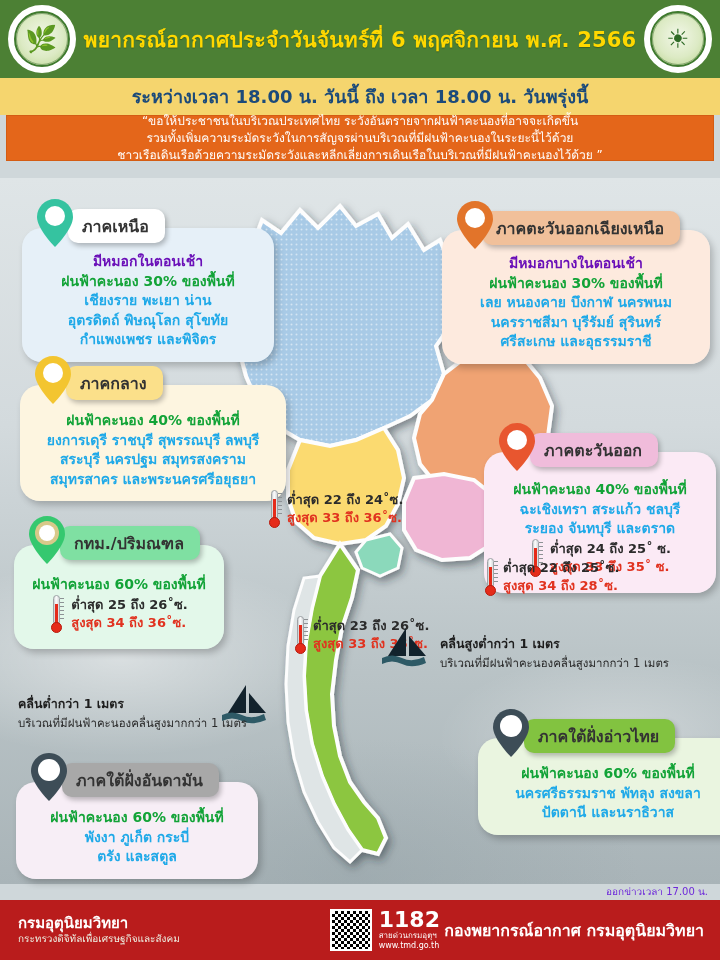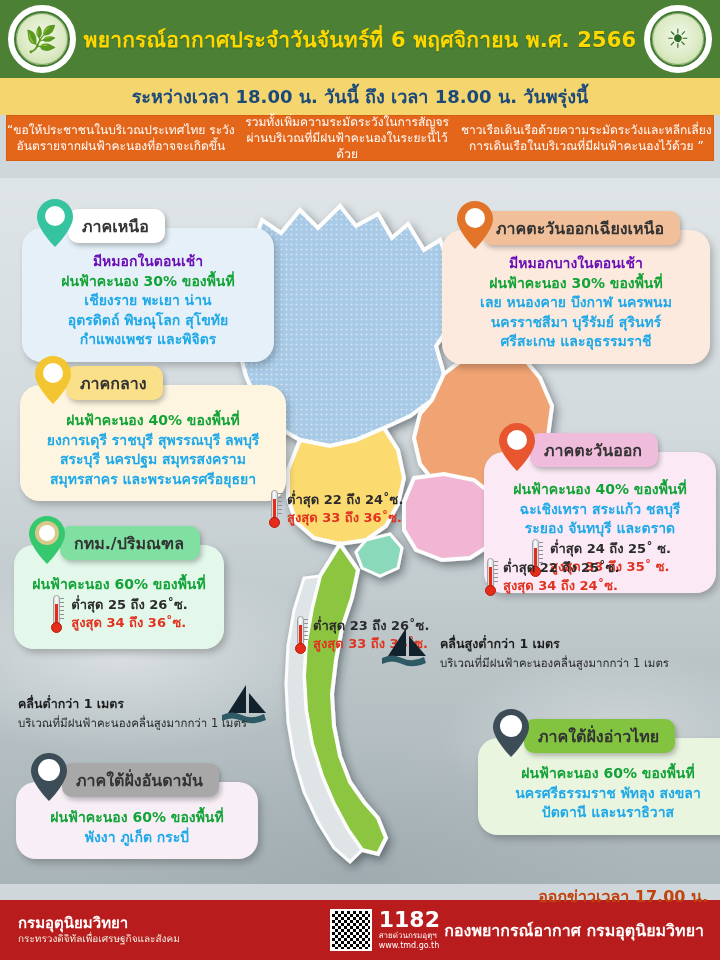--- a/index.html
+++ b/index.html
@@ -33,21 +33,21 @@
   
   .subheader {
     position: absolute; top: 78px; left: 0; width: 720px; height: 37px;
     background: #f5d56e; display: flex; align-items: center; justify-content: center;
   }
   .subheader-text { color: #1b4a7a; font-size: 18px; font-weight: bold; }
 
   
   .warning {
     position: absolute; top: 115px; left: 6px; width: 708px; height: 46px;
-    background: #e4661a; display: flex; flex-direction: row;
+    background: #e4661a; display: flex; flex-direction: column;
     align-items: center; justify-content: center; gap: 1px;
     border: 1px solid #d45c13;
   }
   .warning-line { color: #ffffff; font-size: 12px; line-height: 1.35; text-align: center; }
 
   
   .mapwrap { position: absolute; top: 178px; left: 0; width: 720px; height: 706px;
     background: linear-gradient(180deg, #dfe5e7 0%, #d3dadd 35%, #b9c3c6 70%, #a9b4b8 100%);
     overflow: hidden; }
   .mapwrap::before {
@@ -95,22 +95,22 @@
   .thermo .ticks { position:absolute; left: 10px; top: 3px; width: 4px; height: 22px;
     background: repeating-linear-gradient(180deg,#8d9295 0 1px, transparent 1px 4px); }
 
   
   .boat { position: absolute; z-index: 5; }
   .wave-note { position: absolute; z-index: 5; }
   .wave-title { font-size: 12.5px; font-weight: bold; color: #1d1d1d; }
   .wave-sub { font-size: 11.5px; color: #2a2a2a; }
 
   
-  .release { position: absolute; right: 12px; top: 884px; color: #c2410c;
-    font-size: 16px; font-weight: bold; z-index: 9; }
+  .release { position: absolute; right: 12px; top: 884px; color: #6d28d9;
+    font-size: 10px; font-weight: normal; z-index: 9; }
 
   
   .footer { position: absolute; bottom: 0; left: 0; width: 720px; height: 60px;
     background: #b91c1c; display: flex; align-items: center; }
   .f-left { margin-left: 18px; }
   .f-org { color: #fff; font-size: 15px; font-weight: bold; line-height: 1.15; }
   .f-sub { color: #eef3e6; font-size: 10px; line-height: 1.2; }
   .f-mid { display: flex; align-items: center; gap: 7px; margin-left: 150px; }
   .qr { width: 42px; height: 42px; background:
       repeating-conic-gradient(#000 0% 25%, #fff 0% 50%) 0 0 / 6px 6px, #fff;
@@ -212,21 +212,21 @@
 
     <div class="maptemp" style="left:484px; top:380px;">
       <div class="thermo">
         <div class="ticks"></div>
           <div class="tube"></div>
           <div class="merc"></div>
           <div class="bulb"></div>
       </div>
       <div class="temp-txt">
         <div class="t-min">ต่ำสุด 22 ถึง  25˚ซ.</div>
-        <div class="t-max">สูงสุด 34 ถึง 24˚ซ.</div>
+        <div class="t-max">สูงสุด 34 ถึง 28˚ซ.</div>
       </div>
     </div>
 
     <div class="maptemp" style="left:294px; top:438px;">
       <div class="thermo">
         <div class="ticks"></div>
           <div class="tube"></div>
           <div class="merc"></div>
           <div class="bulb"></div>
       </div>
@@ -397,20 +397,21 @@
         <path d="M19,1 C9,1 1,9 1,19 C1,31 19,49 19,49 C19,49 37,31 37,19 C37,9 29,1 19,1 Z" fill="#3d4d57"></path>
         <circle cx="19" cy="18" r="11" fill="#ffffff"></circle>
       </svg>
     </div>
     <div class="card-head" style="background:#a8a8a8;">
       <span class="card-head-text">ภาคใต้ฝั่งอันดามัน</span>
     </div>
     <div class="card-body" style="background:#f7eef6; padding-top:26px;">
       <div class="line l-green">ฝนฟ้าคะนอง 60% ของพื้นที่</div>
       <div class="line l-blue">พังงา ภูเก็ต กระบี่</div>
+      <div class="line l-blue">ตรัง และสตูล</div>
     </div>
   </div>
 
   <div class="release">ออกข่าวเวลา 17.00  น.</div>
 
   <div class="footer">
     <div class="f-left">
       <div class="f-org">กรมอุตุนิยมวิทยา</div>
       <div class="f-sub">กระทรวงดิจิทัลเพื่อเศรษฐกิจและสังคม</div>
     </div>

